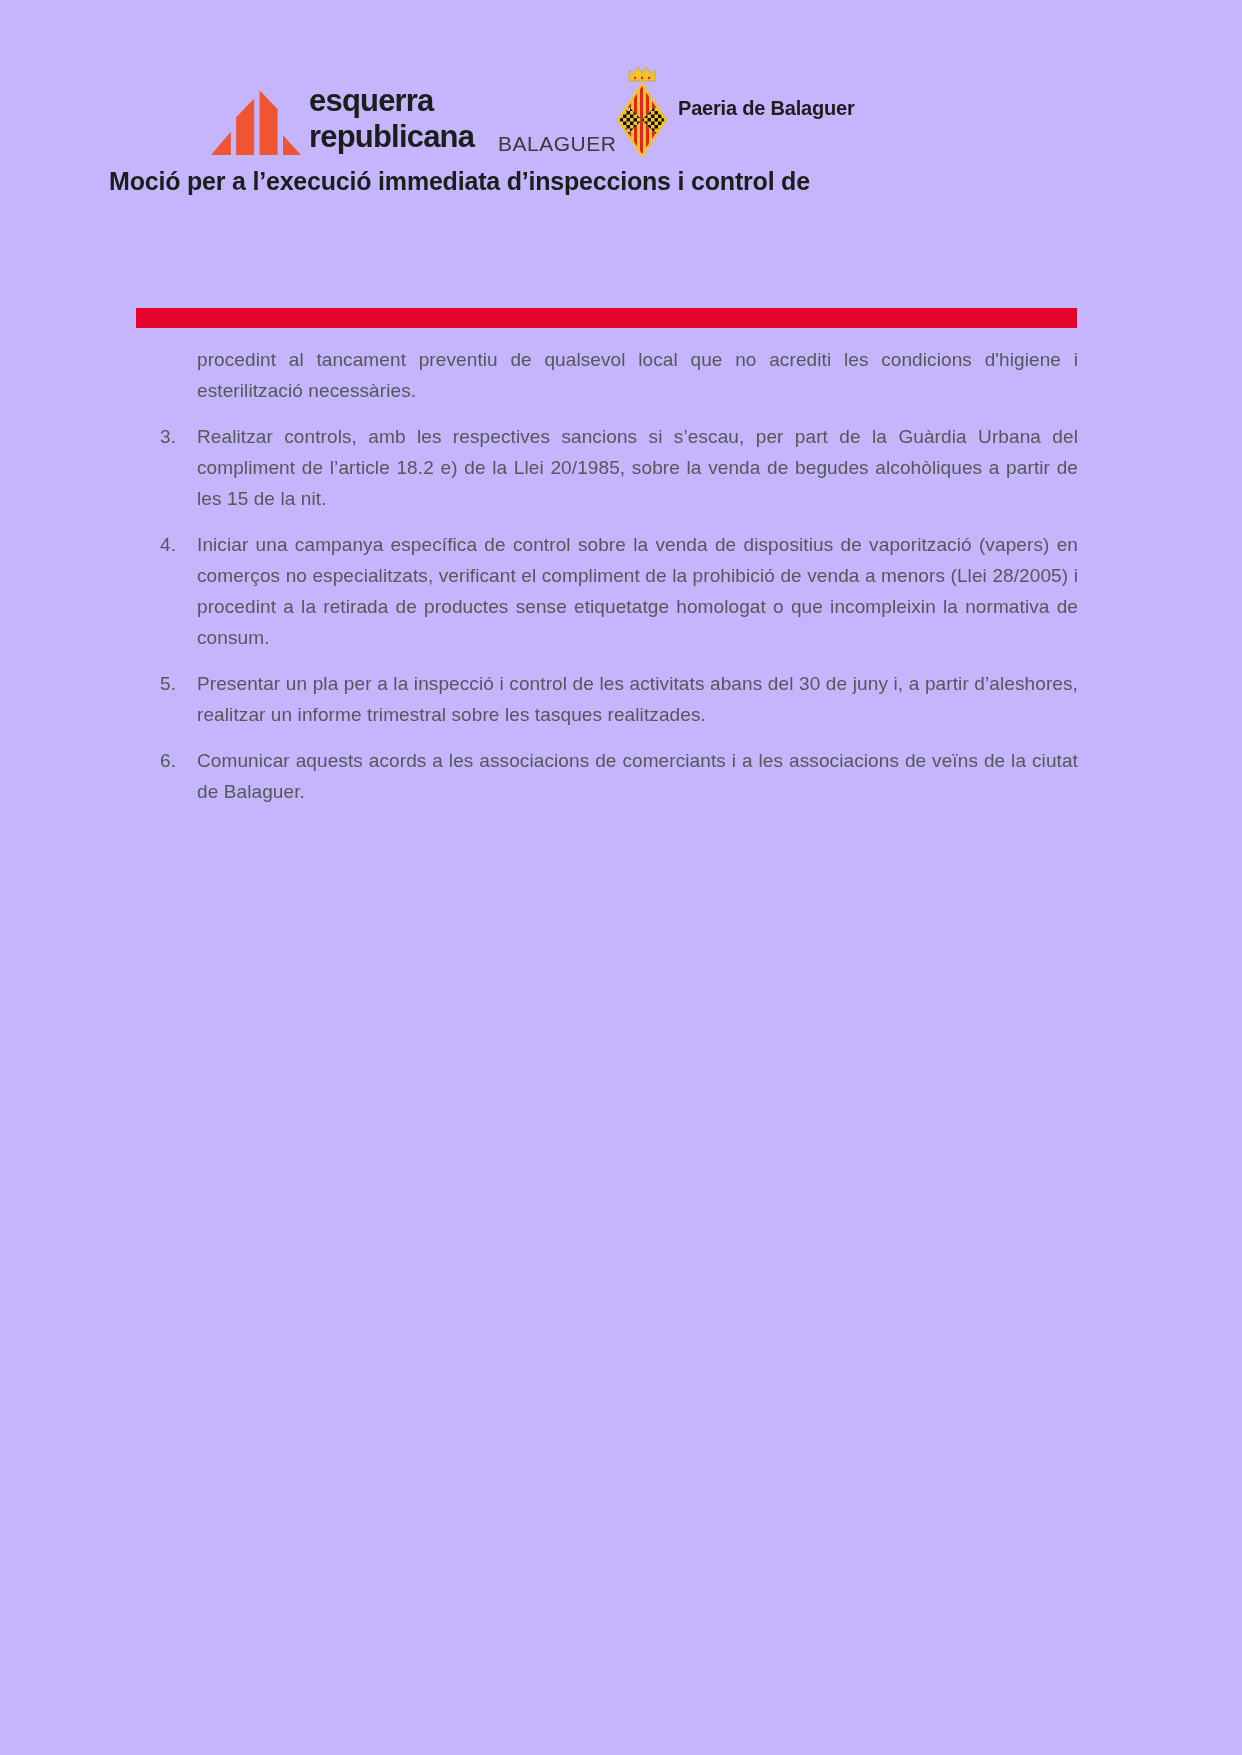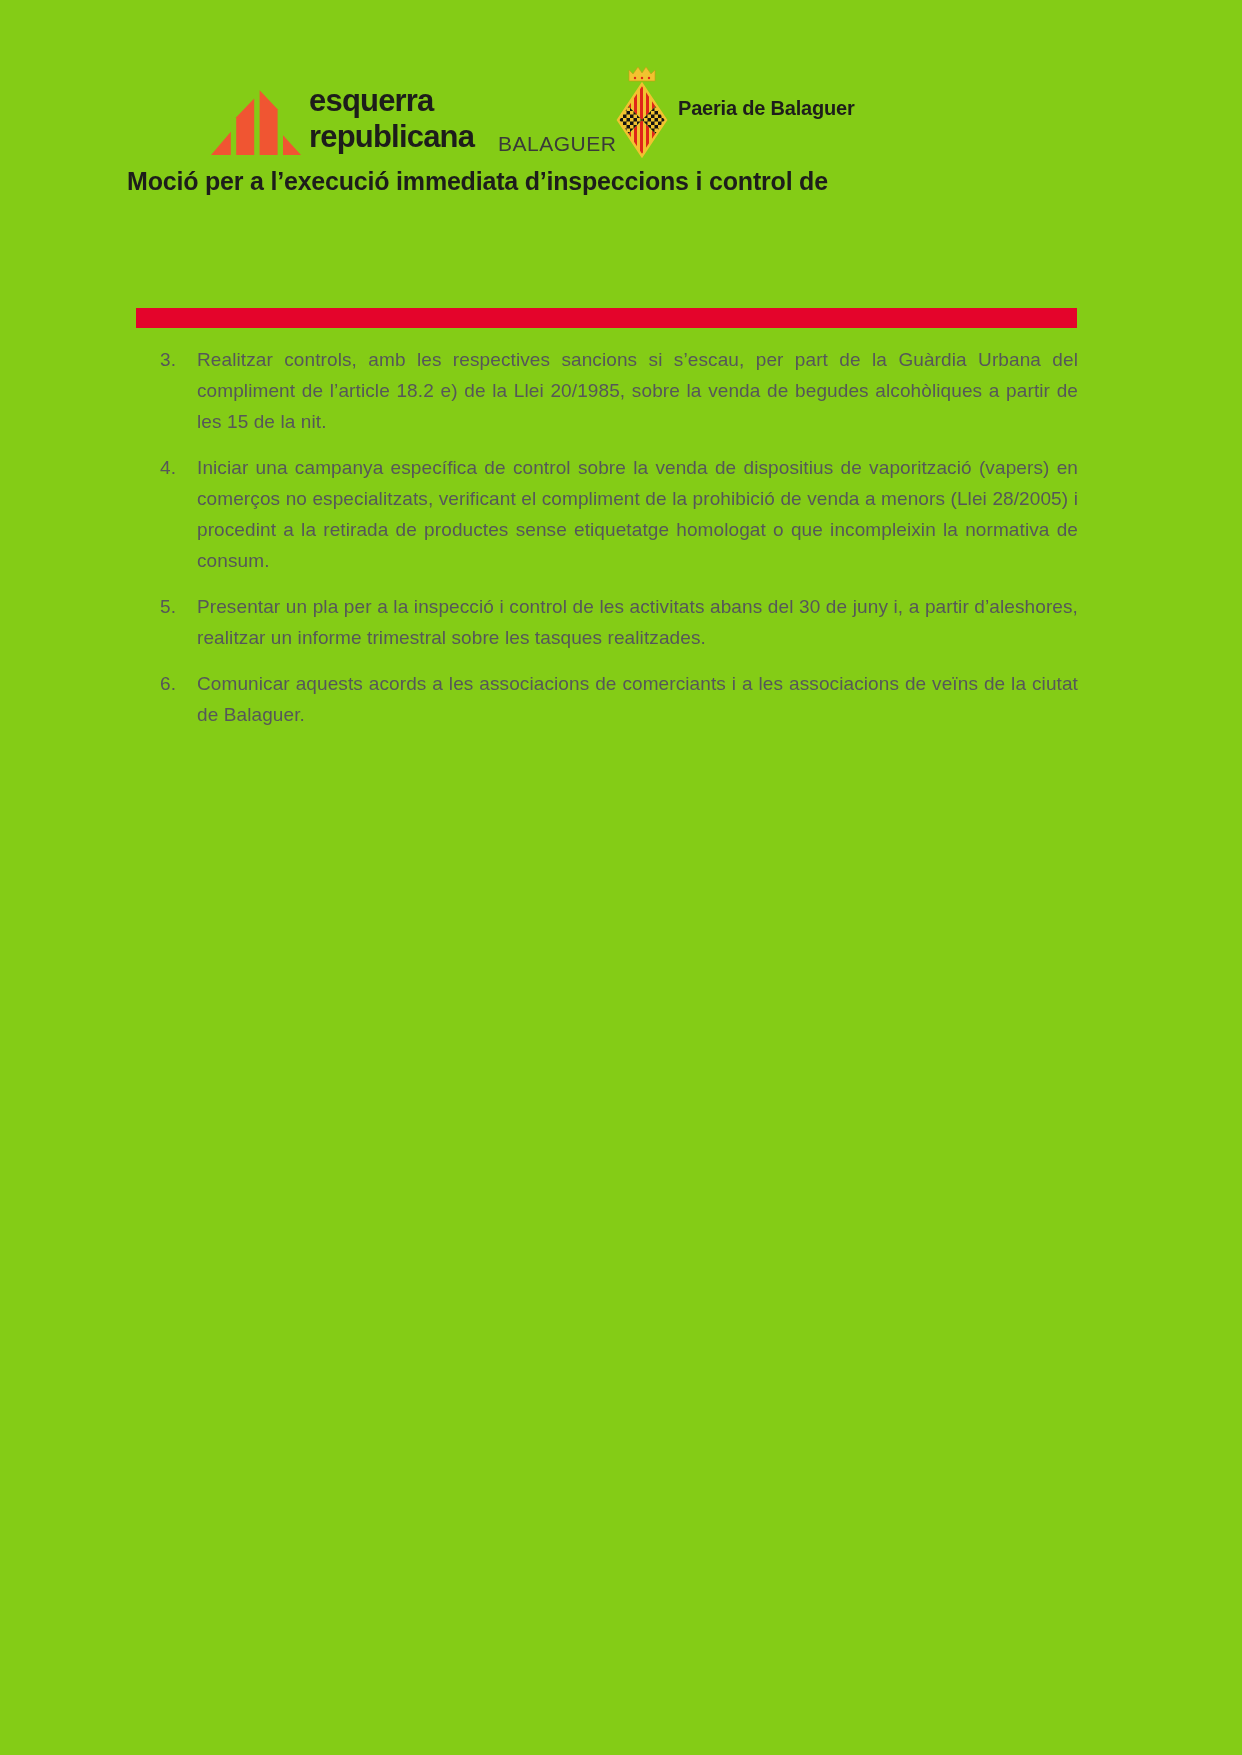--- a/index.html
+++ b/index.html
@@ -1,20 +1,20 @@
 <!DOCTYPE html>
 <html><head>
 <meta charset="utf-8">
 <style>
   html, body { margin: 0; padding: 0; background: #ffffff; }
   .page {
     position: relative;
     width: 1242px;
     height: 1755px;
-    background: #84cc16;
+    background: #c4b5fd;
     font-family: "Liberation Sans", sans-serif;
     overflow: hidden;
   }
 
   
   .header { position: absolute; left: 0; top: 0; width: 1242px; height: 170px; }
   .erc-logo { position: absolute; left: 211px; top: 80px; width: 90px; height: 80px; }
   .erc-wordmark {
     position: absolute; left: 309px; top: 83px;
     font-weight: 700; font-size: 31px; line-height: 36px;
@@ -25,21 +25,21 @@
     font-size: 21px; font-weight: 400; letter-spacing: 0.5px; color: #3a3a39; margin-top: 20px;
   }
   .crest { position: absolute; left: 616px; top: 62px; width: 52px; height: 100px; }
   .org-name {
     position: absolute; left: 678px; top: 97px;
     font-weight: 700; font-size: 20px; color: #1d1d1b; letter-spacing: -0.2px;
   }
 
   
   .doc-title {
-    position: absolute; left: 127px; top: 165px; width: 953px;
+    position: absolute; left: 109px; top: 165px; width: 953px;
     font-weight: 700; font-size: 25px; line-height: 32px;
     color: #1d1d1b; letter-spacing: -0.2px;
   }
   .title-line { text-align: justify; text-align-last: justify; }
   .title-line:last-child { text-align-last: left; }
 
   
   .divider {
     position: absolute; left: 136px; top: 308px;
     width: 941px; height: 20px; background: #e4042b;
@@ -109,20 +109,21 @@
   </div>
 
   <div class="doc-title">
     <div class="title-line">Moció per a l’execució immediata d’inspeccions i control de</div>
   </div>
 
   <div class="divider"></div>
 
   <div class="doc-body">
 
+    <p class="para-continuation">procedint al tancament preventiu de qualsevol local que no acrediti les condicions d'higiene i esterilització necessàries.</p>
 
     <div class="list-item">
       <div class="li-num">3.</div>
       <div class="li-text">Realitzar controls, amb les respectives sancions si s’escau, per part de la Guàrdia Urbana del compliment de l’article 18.2 e) de la Llei 20/1985, sobre la venda de begudes alcohòliques a partir de les 15 de la nit.</div>
     </div>
 
     <div class="list-item">
       <div class="li-num">4.</div>
       <div class="li-text">Iniciar una campanya específica de control sobre la venda de dispositius de vaporització (vapers) en comerços no especialitzats, verificant el compliment de la prohibició de venda a menors (Llei 28/2005) i procedint a la retirada de productes sense etiquetatge homologat o que incompleixin la normativa de consum.</div>
     </div>

